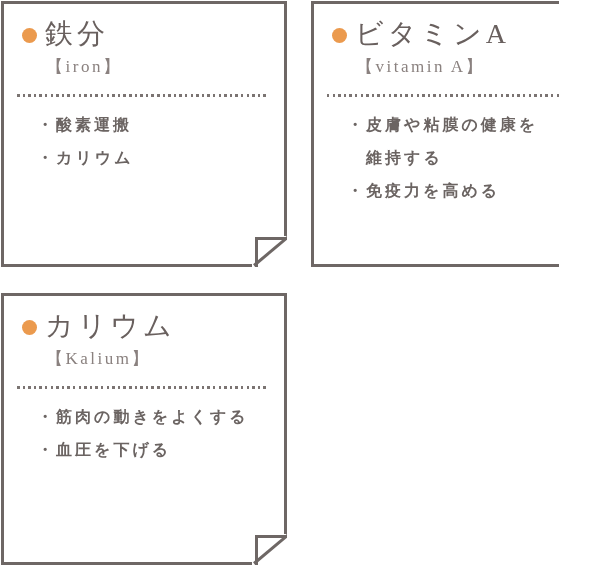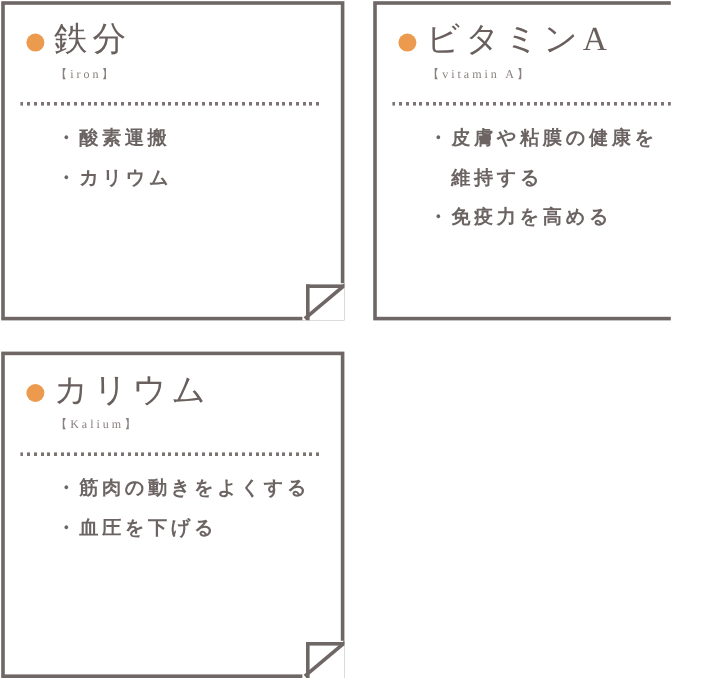--- a/index.html
+++ b/index.html
@@ -22,29 +22,29 @@
     background:var(--accent,#eb9a4e); margin-top:10px;
   }
   .title-block { margin-left:8px; min-width:0; }
   .title {
     margin:0; font-family:"Liberation Serif","DejaVu Serif",serif;
     font-weight:500; font-size:28px; line-height:1.15; letter-spacing:4px;
     color:var(--title,#69605e); white-space:nowrap;
   }
   .subtitle {
     margin:5px 0 0 1px; font-family:"Liberation Serif","DejaVu Serif",serif;
-    font-size:10px; letter-spacing:2.5px; color:var(--subtitle,#8a817f);
+    font-size:17px; letter-spacing:2.5px; color:var(--subtitle,#8a817f);
     white-space:nowrap;
   }
   .divider {
     height:3px; margin:16px 16px 0 13px;
     background-image:repeating-linear-gradient(90deg,
       var(--divider,#7b7472) 0 2.5px, transparent 2.5px 5.6px);
   }
-  .items { list-style:none; margin:11px 0 0; padding:0 10px 0 43px; }
+  .items { list-style:none; margin:11px 0 0; padding:0 10px 0 33px; }
   .items li {
     font-weight:600; font-size:16px; line-height:33px; letter-spacing:3px;
     color:var(--text,#6b6462); white-space:pre-line;
     padding-left:19px; text-indent:-19px;
   }
 
   
   .fold {
     position:absolute; right:-3px; bottom:-3px; width:35px; height:31px;
     background:#ffffff; overflow:hidden;

